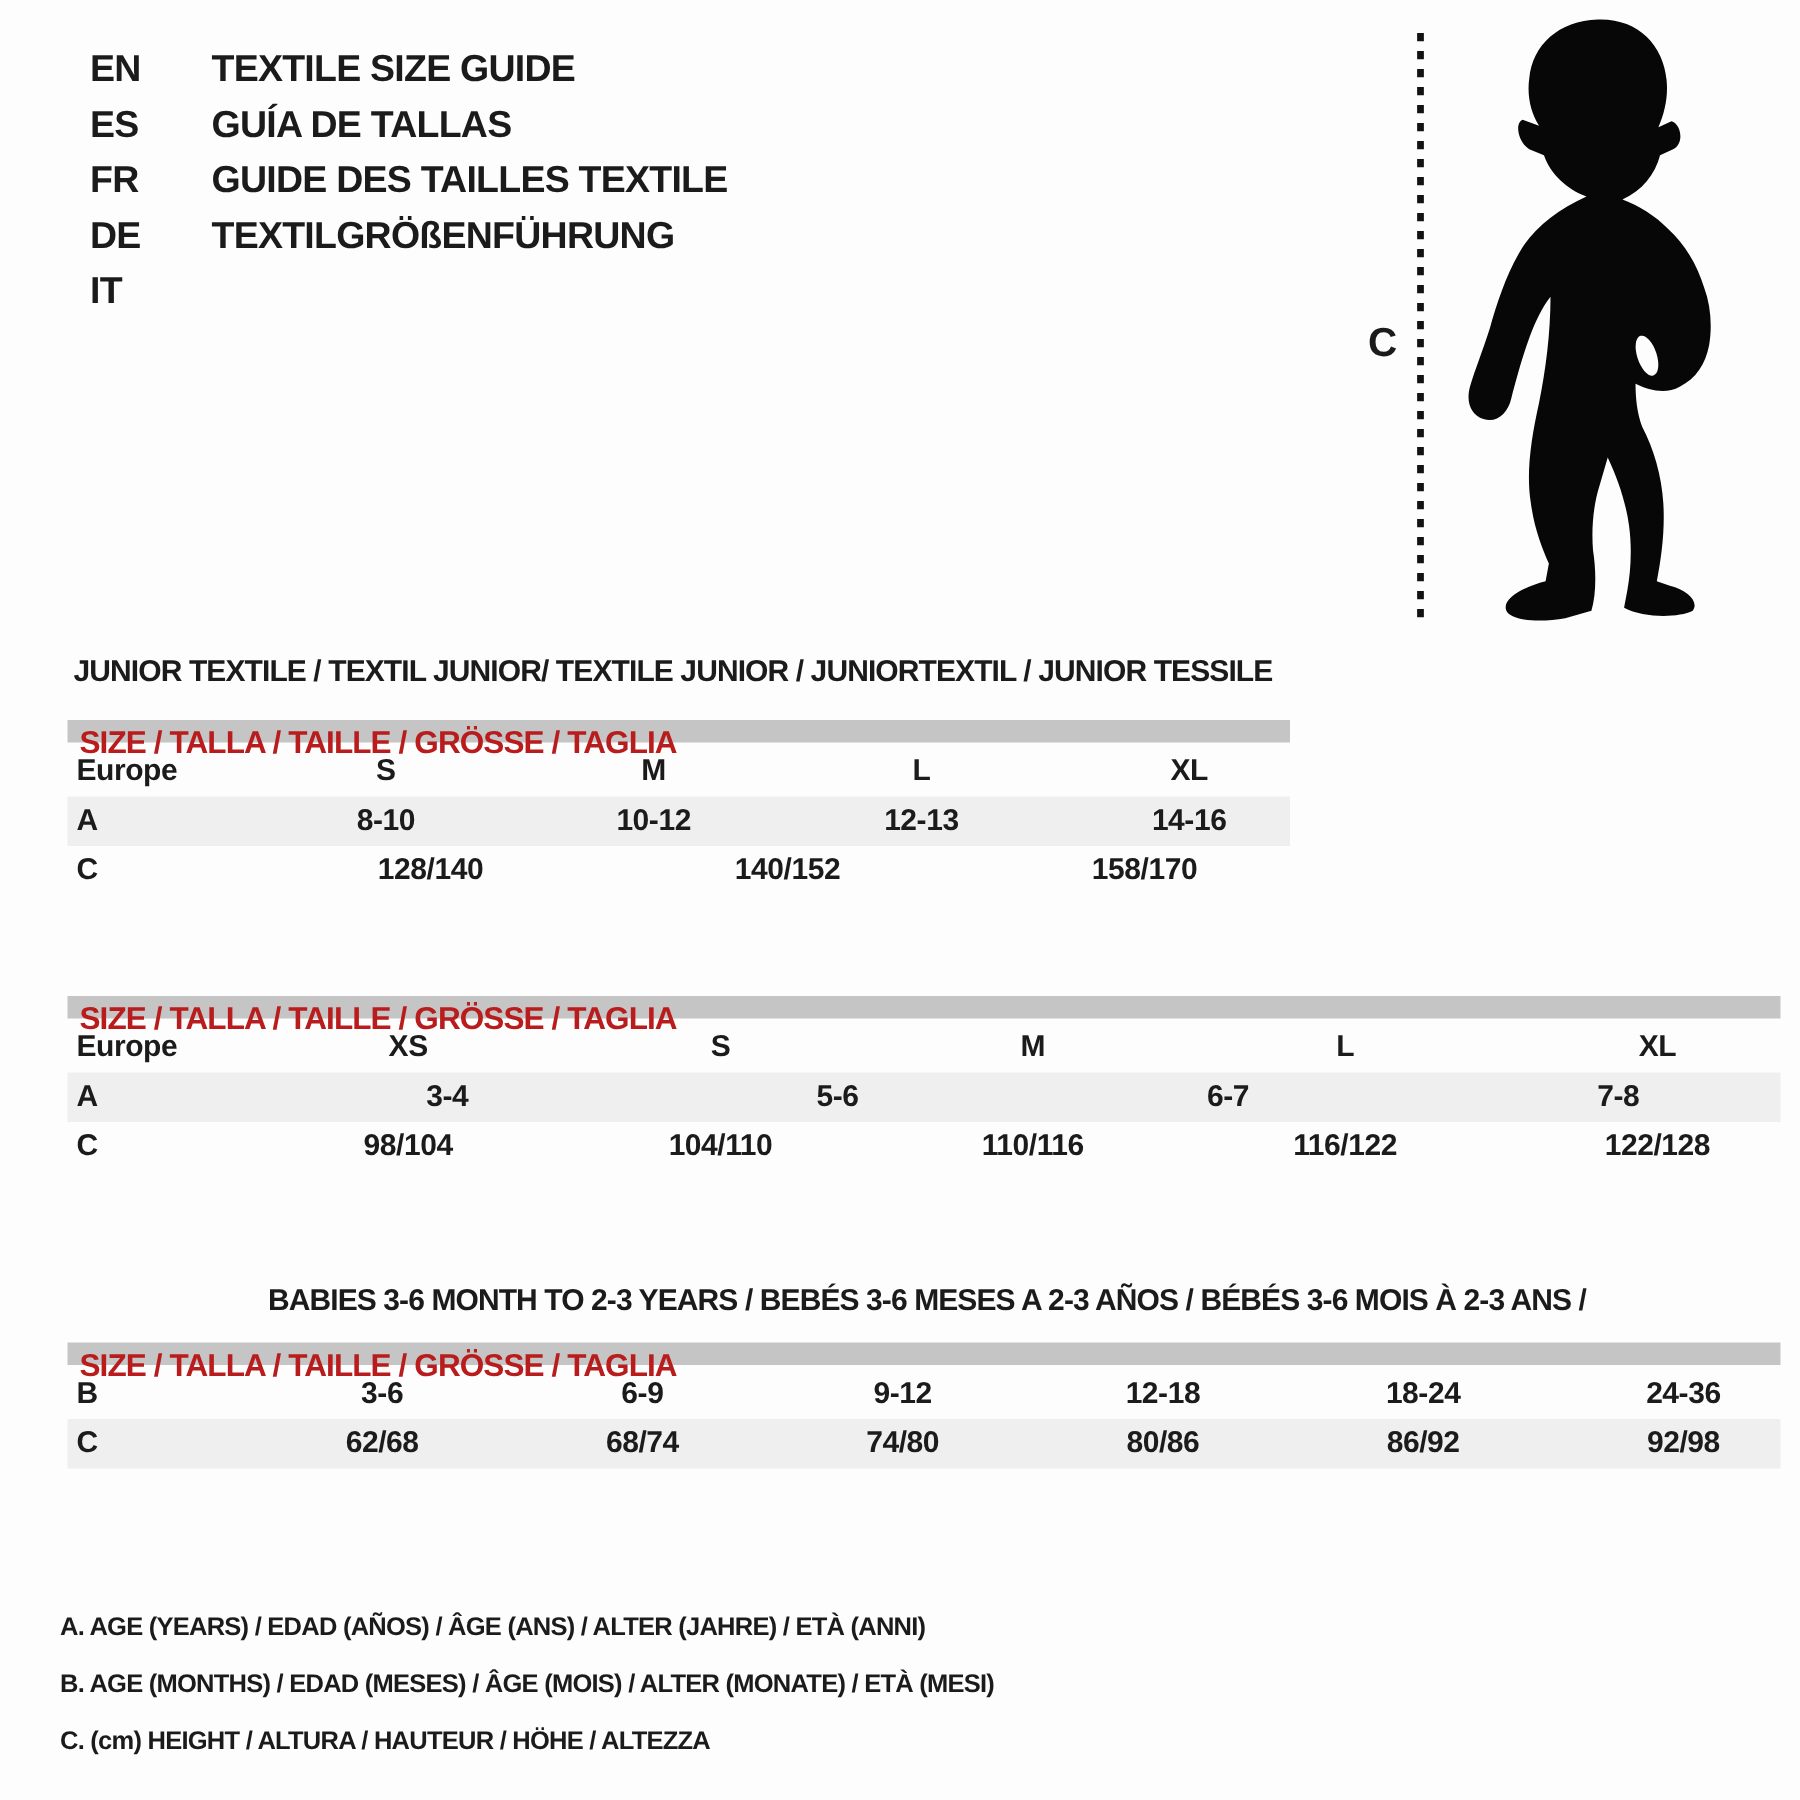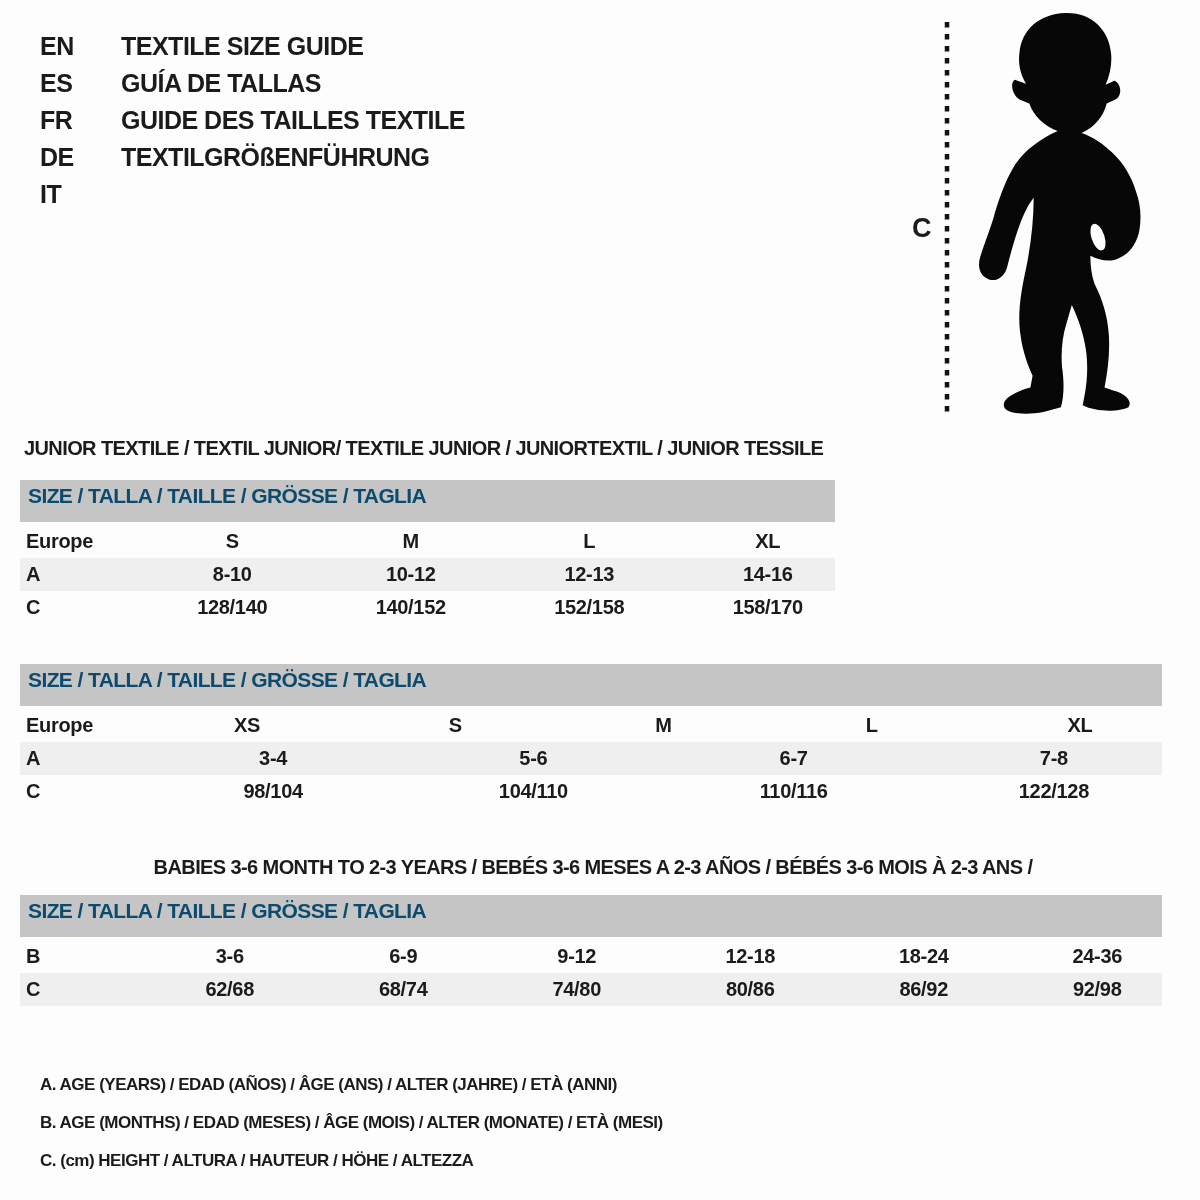--- a/index.html
+++ b/index.html
@@ -8,41 +8,41 @@
     width:1200px; height:1200px;
     background:var(--page-bg, #fdfdfd);
     font-family:"Liberation Sans", sans-serif;
     font-weight:bold;
     color:var(--ink, #1b1b1b);
     overflow:hidden;
   }
 
   
   .lang-block { position:absolute; left:40px; top:28px; }
-  .lang-row { display:flex; font-size:25px; line-height:37px; letter-spacing:-0.5px; }
+  .lang-row { display:flex; font-size:25px; line-height:37px; letter-spacing:-0.5px;margin-left:20px; }
   .lang-code { width:81px; flex:0 0 81px; }
   .lang-title { white-space:nowrap; }
 
   
   .figure-svg { position:absolute; left:933px; top:10px; }
   .height-label { position:absolute; left:912px; top:213px; font-size:27px; letter-spacing:-0.5px; }
 
   
-  .section { position:absolute; left:20px; }
+  .section { position:absolute; left:45px; }
   .sec-heading {
     font-size:20px; letter-spacing:-0.6px; white-space:nowrap;
     padding-left:4px; line-height:24px;
   }
   .sec-heading .subscript { font-size:13px; position:relative; top:3px; letter-spacing:-0.3px; }
   .two-line .heading-line { line-height:35px;text-align:center; }
 
   .size-band {
     background:var(--band-bg, #c5c5c5);
-    color:#0c4a6e;
-    height:42px; line-height:31px;
+    color:#b91c1c;
+    height:15px; line-height:31px;
     font-size:21px; letter-spacing:-0.6px;
     padding-left:8px;
     margin-top:20px; margin-bottom:3px;
   }
   .two-line .size-band { margin-top:10px; }
 
   .trow { display:flex; height:33px; line-height:33px; font-size:20px; letter-spacing:-0.3px;gap:44px; }
   .trow.alt { background:var(--alt-row-bg, #efefef); }
   .tlabel { flex:0 0 95px; padding-left:6px; text-align:left; }
   .tcell { flex:1 1 0; text-align:center; }
@@ -140,21 +140,20 @@
       <div class="tlabel">A</div>
       <div class="tcell">8-10</div>
       <div class="tcell">10-12</div>
       <div class="tcell">12-13</div>
       <div class="tcell">14-16</div>
     </div>
     <div class="trow">
       <div class="tlabel">C</div>
       <div class="tcell">128/140</div>
       <div class="tcell">140/152</div>
-      <div class="tcell">152/158</div>
       <div class="tcell">158/170</div>
     </div>
   </div>
 
   <div class="section" style="top:644px; width:1142px;">
     <div class="size-band">SIZE / TALLA / TAILLE / GRÖSSE / TAGLIA</div>
     <div class="trow">
       <div class="tlabel">Europe</div>
       <div class="tcell">XS</div>
       <div class="tcell">S</div>
@@ -167,20 +166,21 @@
       <div class="tcell">3-4</div>
       <div class="tcell">5-6</div>
       <div class="tcell">6-7</div>
       <div class="tcell">7-8</div>
     </div>
     <div class="trow">
       <div class="tlabel">C</div>
       <div class="tcell">98/104</div>
       <div class="tcell">104/110</div>
       <div class="tcell">110/116</div>
+      <div class="tcell">116/122</div>
       <div class="tcell">122/128</div>
     </div>
   </div>
 
   <div class="section two-line" style="top:850px; width:1142px;">
     <div class="sec-heading heading-line">BABIES 3-6 MONTH TO 2-3 YEARS / BEBÉS 3-6 MESES A 2-3 AÑOS / BÉBÉS 3-6 MOIS À 2-3 ANS /</div>
     <div class="size-band">SIZE / TALLA / TAILLE / GRÖSSE / TAGLIA</div>
     <div class="trow">
       <div class="tlabel">B</div>
       <div class="tcell">3-6</div>

